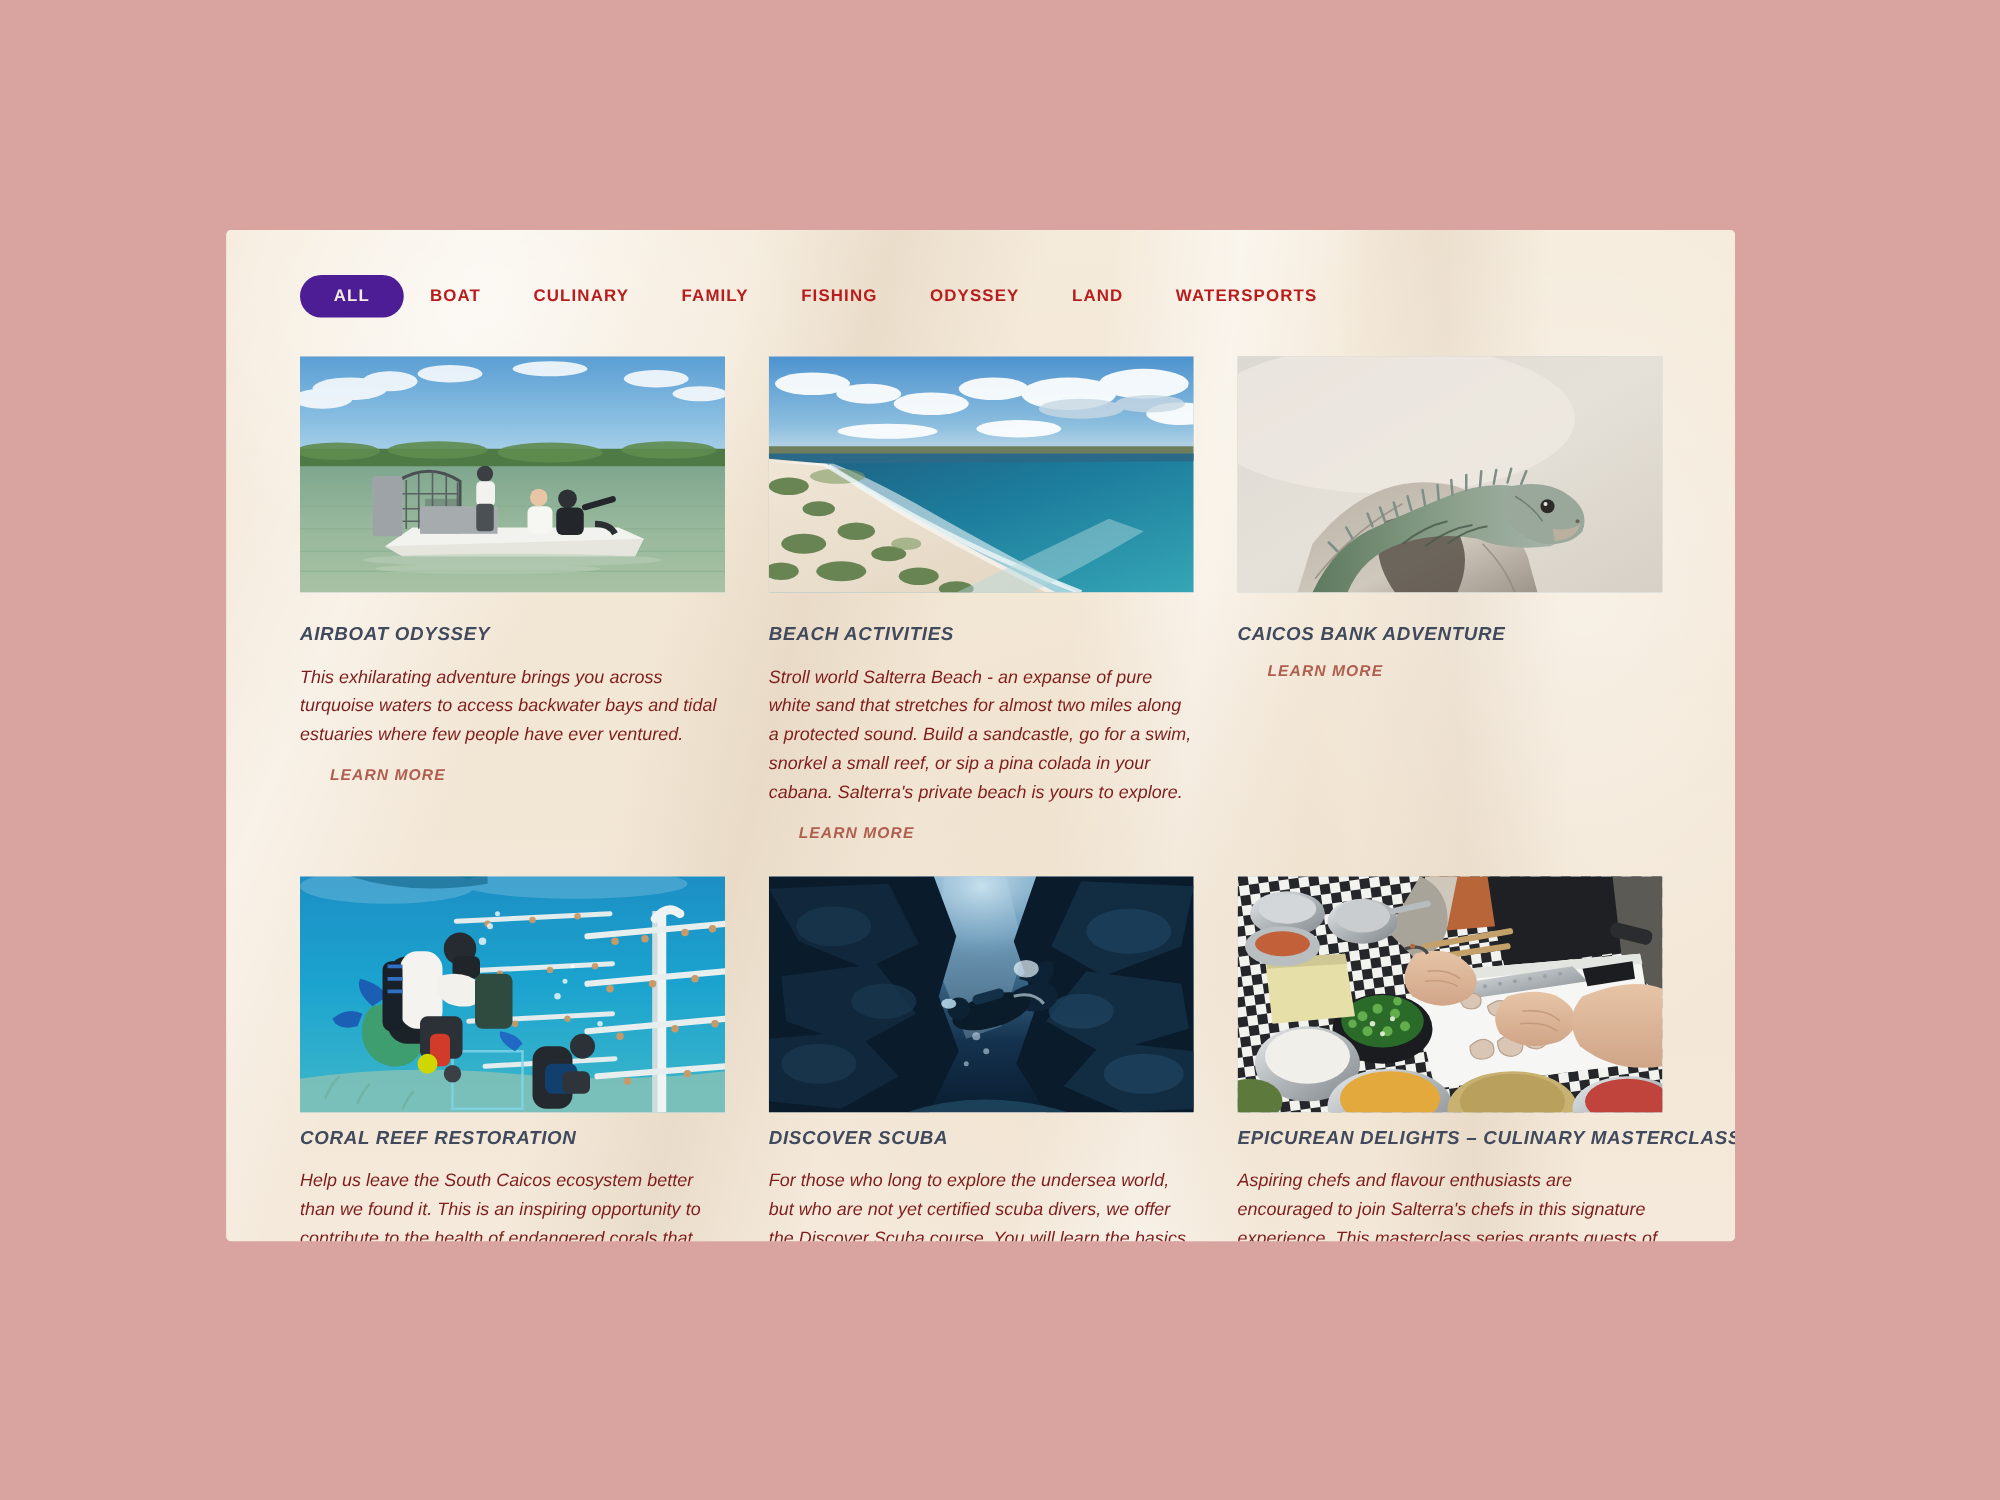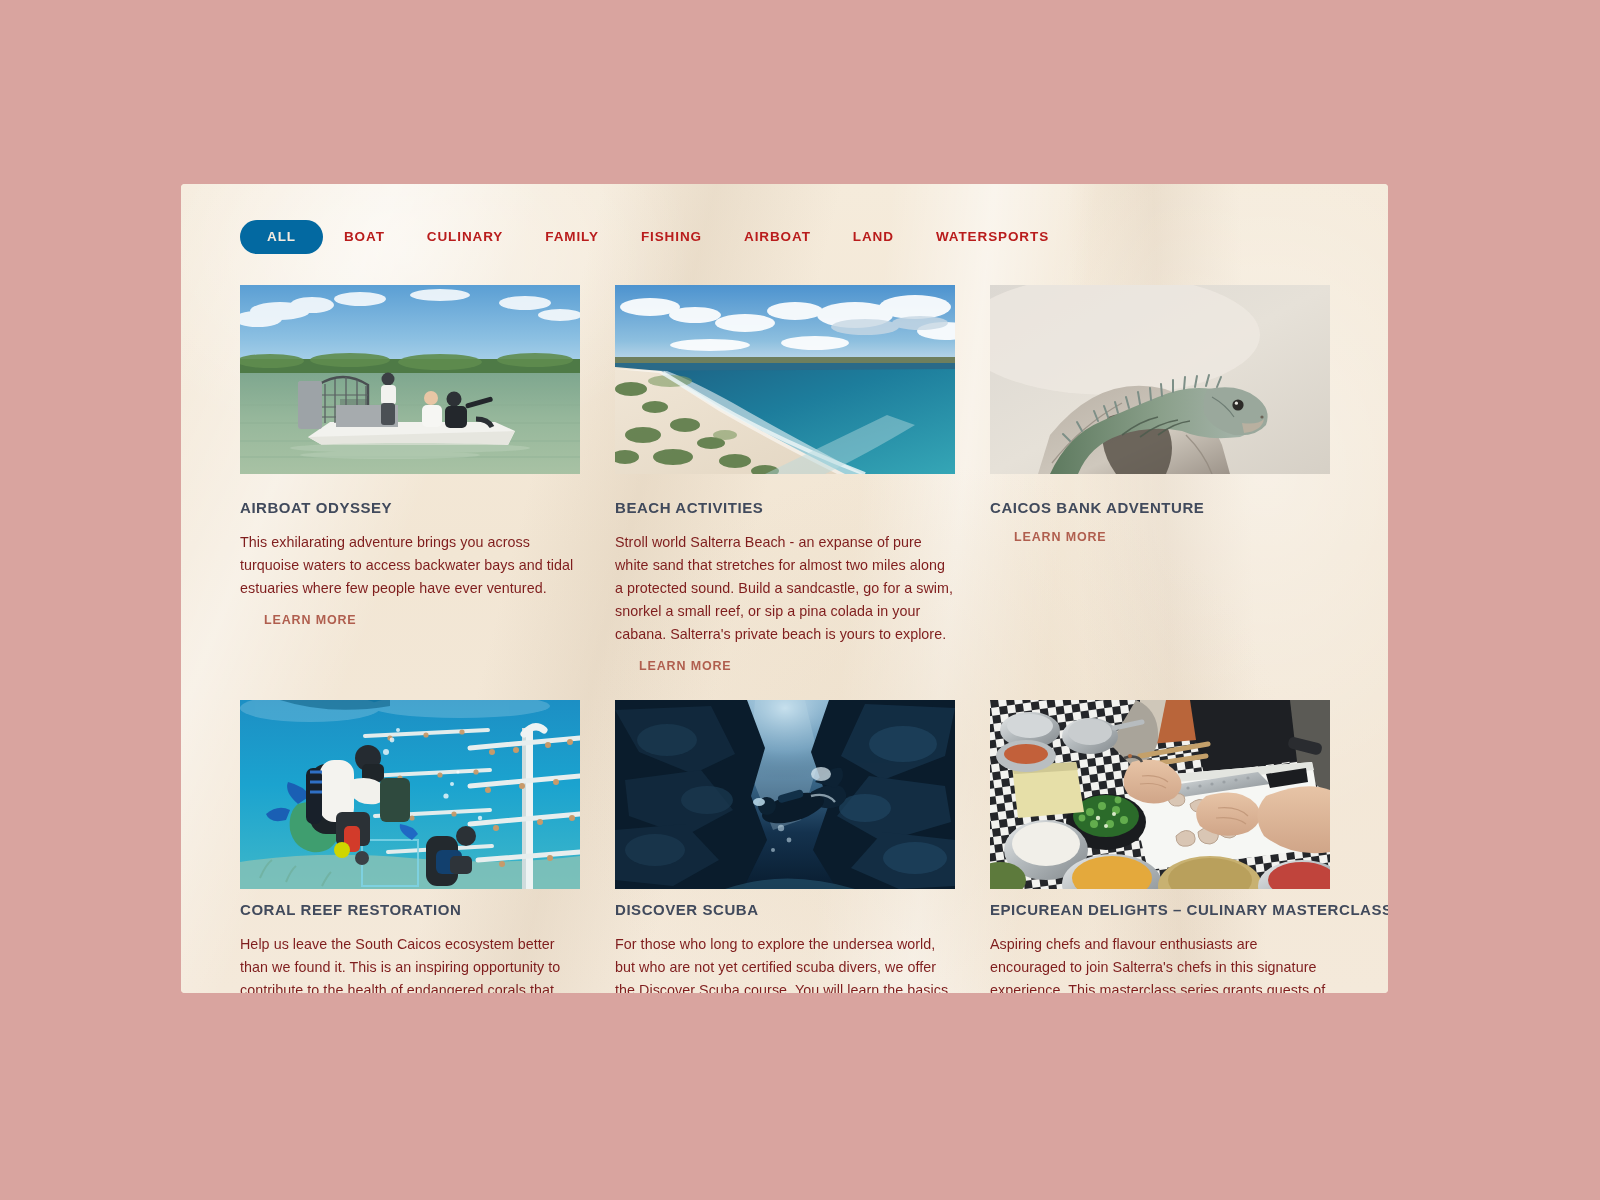--- a/index.html
+++ b/index.html
@@ -75,38 +75,39 @@
     padding: 9px 21px;
     border-radius: 20px;
     cursor: pointer;
     white-space: nowrap;
     line-height: 1;
     background: transparent;
     border: none;
     font-family: "Liberation Sans", sans-serif;
   }
   .filter.active {
-    background: #0369a1;
+    background: #4c1d95;
     color: #f6ece0;
     padding: 10px 27px;
   }
 
   
   #grid {
     position: absolute;
     left: 59px;
     top: 101px;
     width: 1090px;
     display: flex;
     flex-wrap: wrap;
     column-gap: 35px;
     row-gap: 0px;
   }
   .card {
     width: 340px;
+    font-style: italic;
   }
   .card-media {
     width: 340px;
     height: 189px;
     overflow: hidden;
     position: relative;
     background: #cfd6da;
   }
   .card-media svg { display: block; width: 340px; height: 189px; }
 
@@ -149,21 +150,21 @@
   <div id="panel-inner">
     <div class="tex tex-a"></div>
     <div class="tex tex-b"></div>
 
     <div id="filters">
       <div class="filter active">ALL</div>
       <div class="filter">BOAT</div>
       <div class="filter">CULINARY</div>
       <div class="filter">FAMILY</div>
       <div class="filter">FISHING</div>
-      <div class="filter">AIRBOAT</div>
+      <div class="filter">ODYSSEY</div>
       <div class="filter">LAND</div>
       <div class="filter">WATERSPORTS</div>
     </div>
 
     <div id="grid">
 
       <div class="card">
         <div class="card-media">
           <svg viewBox="0 0 340 189" preserveAspectRatio="none">
             <defs>

